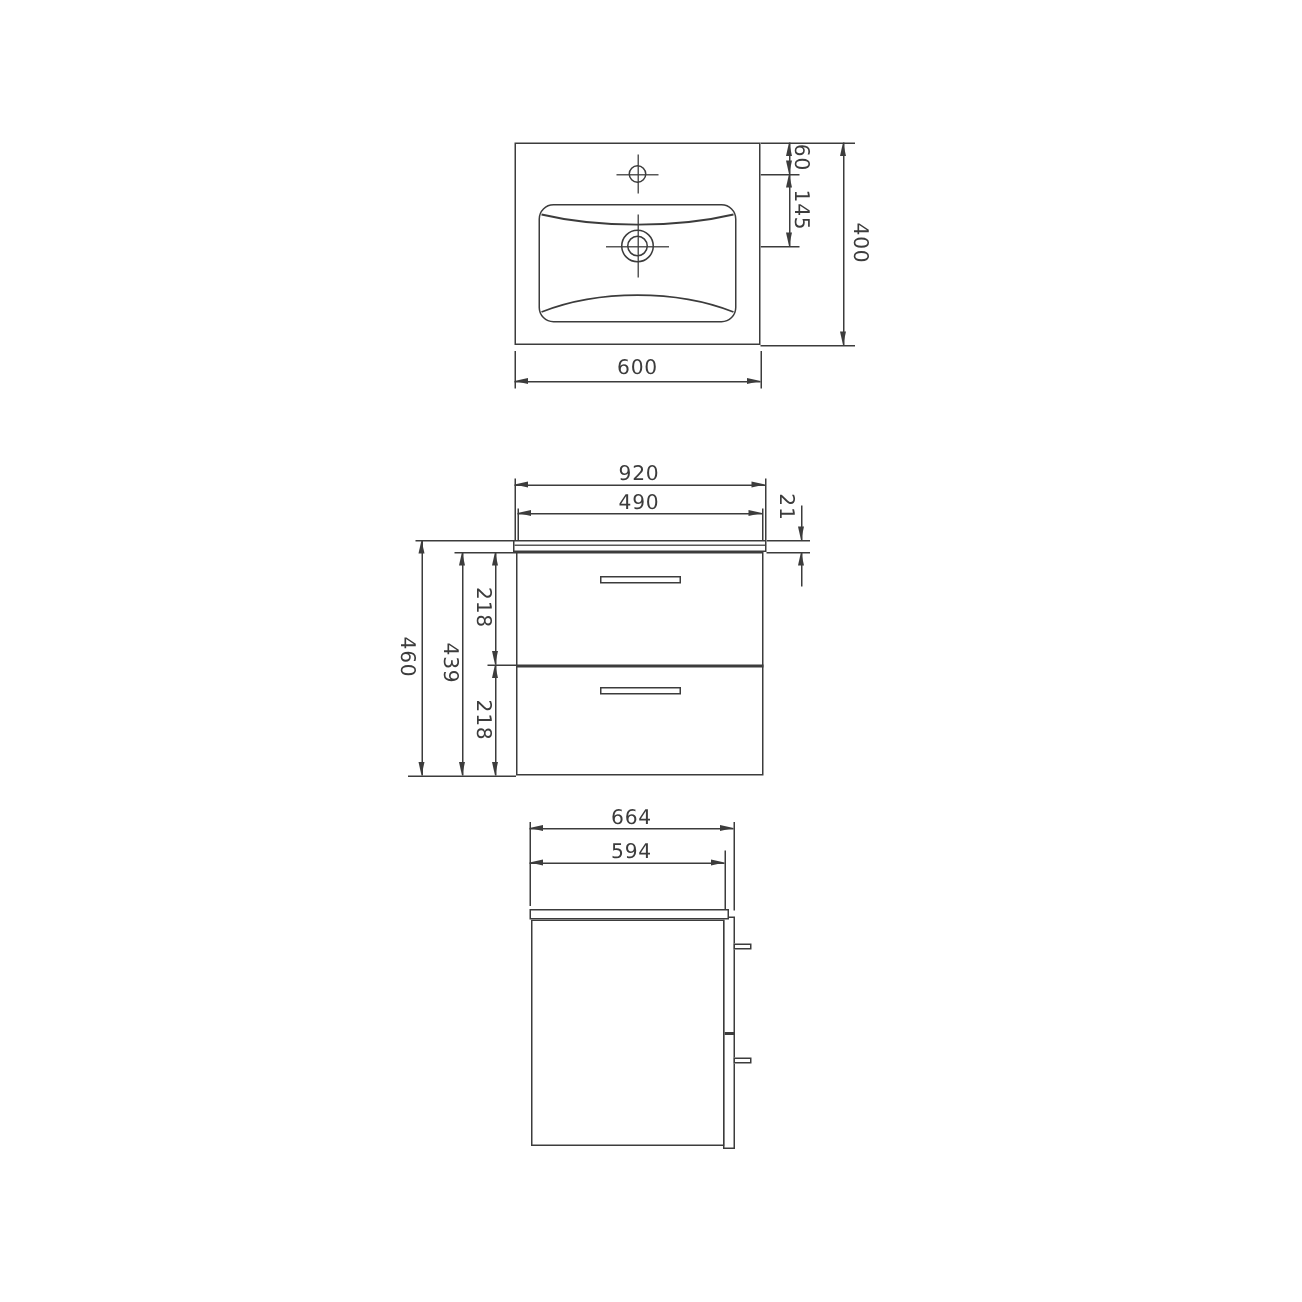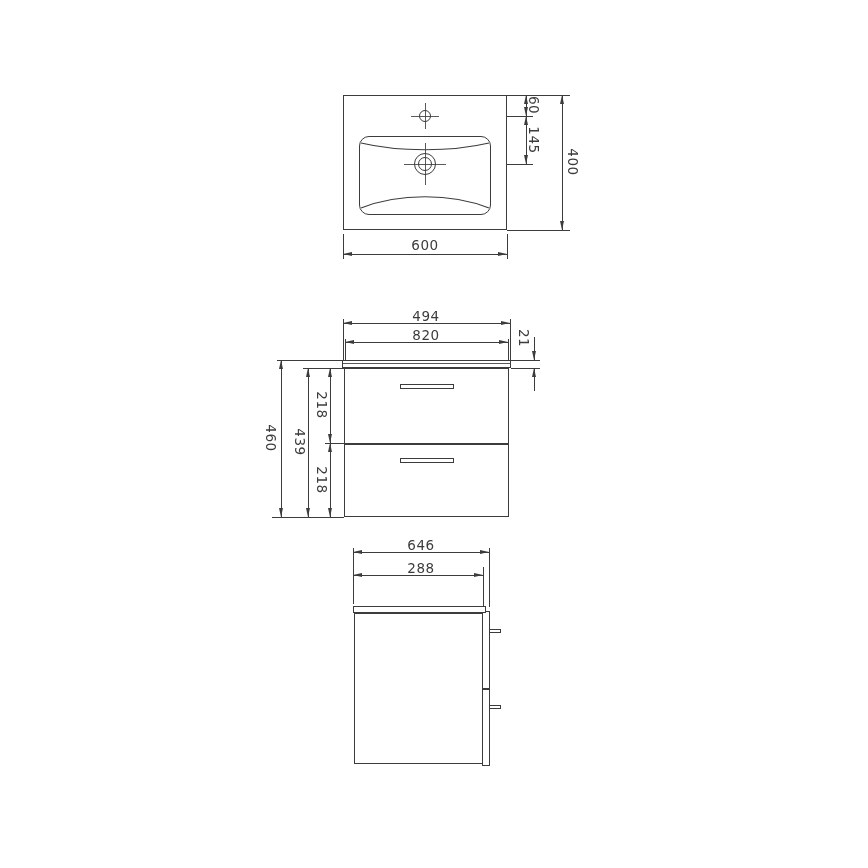--- a/index.html
+++ b/index.html
@@ -83,28 +83,28 @@
     <div class="dimh" style="left:425px;top:245px">600</div>
   </div>
 
   <div>
 
     <div class="vl" style="left:343px;top:319px;height:41px"></div>
     <div class="vl" style="left:510px;top:319px;height:41px"></div>
     <div class="hl" style="left:343px;top:323px;width:167px"></div>
     <div class="ah ah-l" style="left:343px;top:320.5px"></div>
     <div class="ah ah-r" style="left:501px;top:320.5px"></div>
-    <div class="dimh" style="left:426px;top:316px">494</div>
+    <div class="dimh" style="left:426px;top:316px">920</div>
 
     <div class="vl" style="left:345px;top:339px;height:21px"></div>
     <div class="vl" style="left:508px;top:339px;height:21px"></div>
     <div class="hl" style="left:345px;top:342px;width:163px"></div>
     <div class="ah ah-l" style="left:345px;top:339.5px"></div>
     <div class="ah ah-r" style="left:499px;top:339.5px"></div>
-    <div class="dimh" style="left:426px;top:335px">820</div>
+    <div class="dimh" style="left:426px;top:335px">490</div>
 
     <div class="hl" style="left:277px;top:360px;width:65px"></div>
     <div class="hl" style="left:272px;top:517px;width:72px"></div>
     <div class="hl" style="left:303px;top:368px;width:41px"></div>
     <div class="hl" style="left:325px;top:443px;width:19px"></div>
 
     <div class="hl" style="left:511px;top:360px;width:29px"></div>
     <div class="hl" style="left:511px;top:368px;width:29px"></div>
 
     <div class="box" style="left:342px;top:360px;width:169px;height:8px"></div>
@@ -145,26 +145,26 @@
 
   <div>
 
     <div class="vl" style="left:353px;top:548px;height:56px"></div>
     <div class="vl" style="left:489px;top:548px;height:59px"></div>
     <div class="vl" style="left:483px;top:567px;height:42px"></div>
 
     <div class="hl" style="left:353px;top:552px;width:136px"></div>
     <div class="ah ah-l" style="left:353px;top:549.5px"></div>
     <div class="ah ah-r" style="left:480px;top:549.5px"></div>
-    <div class="dimh" style="left:421px;top:545px">646</div>
+    <div class="dimh" style="left:421px;top:545px">664</div>
 
     <div class="hl" style="left:353px;top:575px;width:130px"></div>
     <div class="ah ah-l" style="left:353px;top:572.5px"></div>
     <div class="ah ah-r" style="left:474px;top:572.5px"></div>
-    <div class="dimh" style="left:421px;top:568px">288</div>
+    <div class="dimh" style="left:421px;top:568px">594</div>
 
     <div class="box" style="left:482px;top:611px;width:8px;height:155px"></div>
     <div class="hl2" style="left:482px;top:688px;width:8px"></div>
 
     <div class="box" style="left:353px;top:606px;width:133px;height:7px"></div>
 
     <div class="box" style="left:354px;top:613px;width:129px;height:151px"></div>
 
     <div class="box" style="left:489px;top:629px;width:12px;height:4px"></div>
     <div class="box" style="left:489px;top:705px;width:12px;height:4px"></div>

